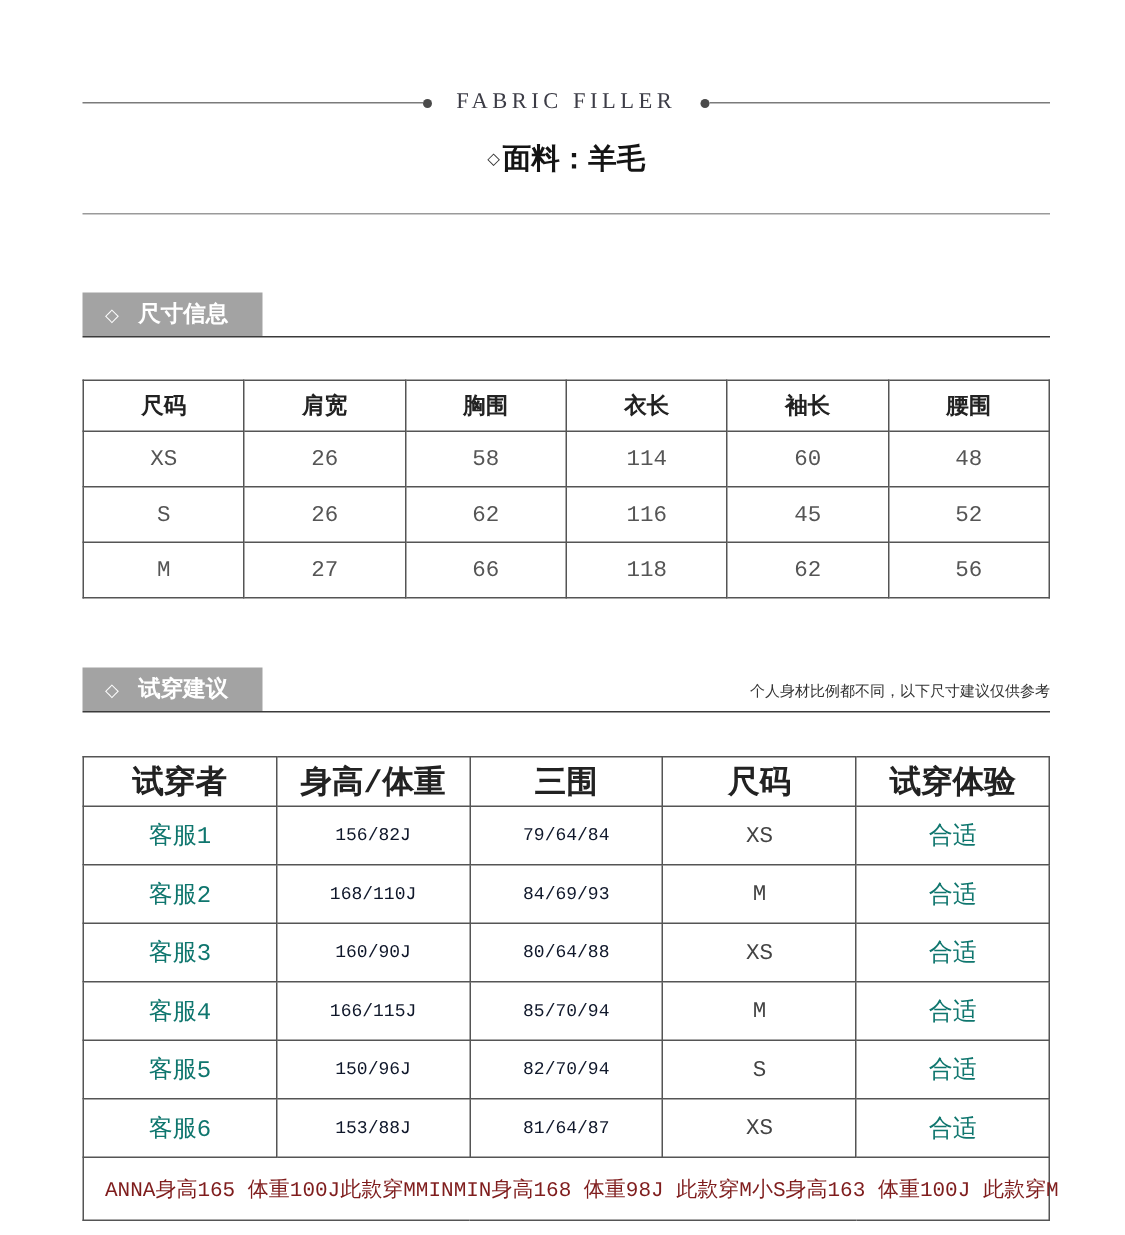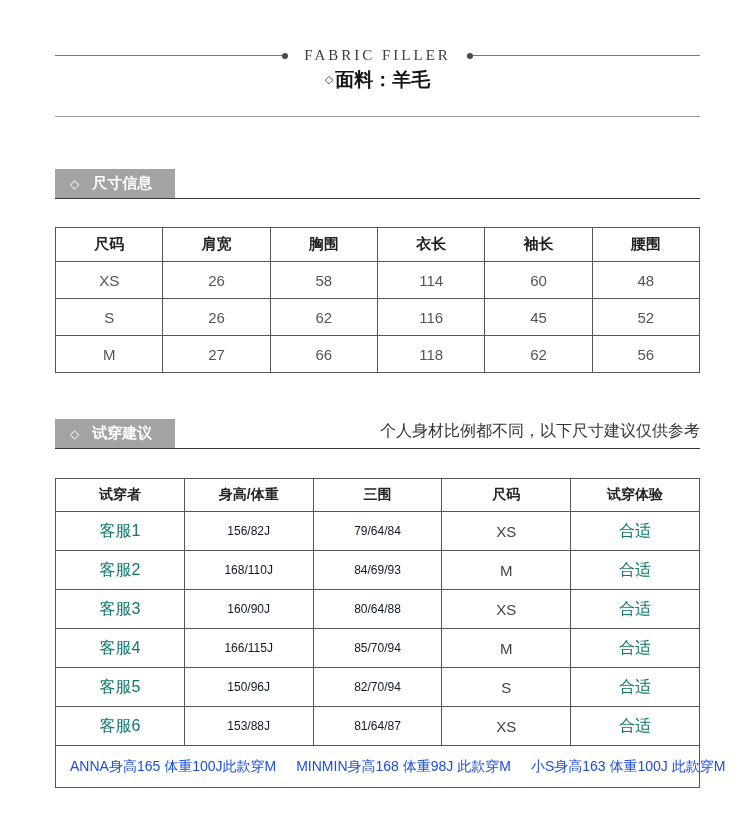--- a/index.html
+++ b/index.html
@@ -9,60 +9,60 @@
     color:#222;
     overflow:hidden;
   }
   .page { box-sizing:border-box; width:750px; padding:0 50px 0 55px; }
 
   
   .banner { margin-top:44px; display:flex; align-items:center; }
   .banner .line { flex:1; height:1px; background:#7b7b7b; }
   .banner .dot { width:6px; height:6px; border-radius:50%; background:#4a4a4a; flex:0 0 auto; }
   .banner .banner-text {
-    margin:3px 16px; font-family:"Liberation Serif", serif;
+    margin:16px 16px; font-family:"Liberation Serif", serif;
     font-size:15px; letter-spacing:3px; color:#3c3c46; white-space:nowrap;
   }
 
   
   .fabric-row { text-align:center; font-size:19px; font-weight:bold; color:#141414; }
   .fabric-row .mini-diamond { font-size:11px; font-weight:normal; color:#333; vertical-align:3px; margin-right:2px; }
 
   .hr { margin-top:23px; border-top:1px solid #9a9a9a; height:0; }
 
   
   .section-head { display:flex; align-items:flex-end; border-bottom:1px solid #3a3a3a; }
   .section-head.first { margin-top:52px; }
   .section-head.second { margin-top:46px; }
   .band {
     background:#a3a3a3; color:#ffffff; font-weight:bold; font-size:15px;
     height:29px; display:flex; align-items:center; gap:13px;
     padding:0 20px 0 15px; box-sizing:border-box; min-width:120px;
   }
   .band .band-diamond { font-size:12px; font-weight:normal; }
   .size-note { margin-left:14px; padding-bottom:6px; font-weight:bold; font-size:13px; color:#111; white-space:nowrap; }
-  .fit-note { margin-left:auto; padding-bottom:6px; font-size:16px; color:#333; white-space:nowrap; }
+  .fit-note { margin-left:auto; padding-bottom:6px; font-size:10px; color:#333; white-space:nowrap; }
 
   
   table { width:100%; border-collapse:collapse; table-layout:fixed; }
-  th, td { border:1px solid #555; text-align:center; vertical-align:middle; padding:0; }
+  th, td { border:1px solid #555; text-align:center; vertical-align:middle; padding:0;font-family:Liberation Mono, monospace; }
   .size-table { margin-top:28px; }
   .size-table th { height:33px; font-size:15px; font-weight:bold; color:#222; }
   .size-table td { height:36px; font-size:15px; color:#555; }
 
   .fit-table { margin-top:29px; }
-  .fit-table th { height:32px; font-size:14px; font-weight:bold; color:#222; }
+  .fit-table th { height:32px; font-size:21px; font-weight:bold; color:#222; }
   .fit-table td { height:38px; }
   .fit-table .c-name, .fit-table .c-fit { color:#0f766e; font-size:16px; }
   .fit-table .c-num { color:#0f172a; font-size:12px; }
   .fit-table .c-size { color:#444; font-size:15px; }
   .fit-table .footer-cell { height:41px; }
   .footer-flex {
     display:flex; justify-content:flex-start; align-items:center;
-    padding:0 8px 0 14px; font-size:14px; color:#1d4ed8; white-space:nowrap;gap:20px;
+    padding:0 8px 0 14px; font-size:14px; color:#7f1d1d; white-space:nowrap;
   }
 </style>
 </head>
 <body>
 
 <div class="page">
 
   <div class="banner">
     <span class="line"></span>
     <span class="dot"></span>

